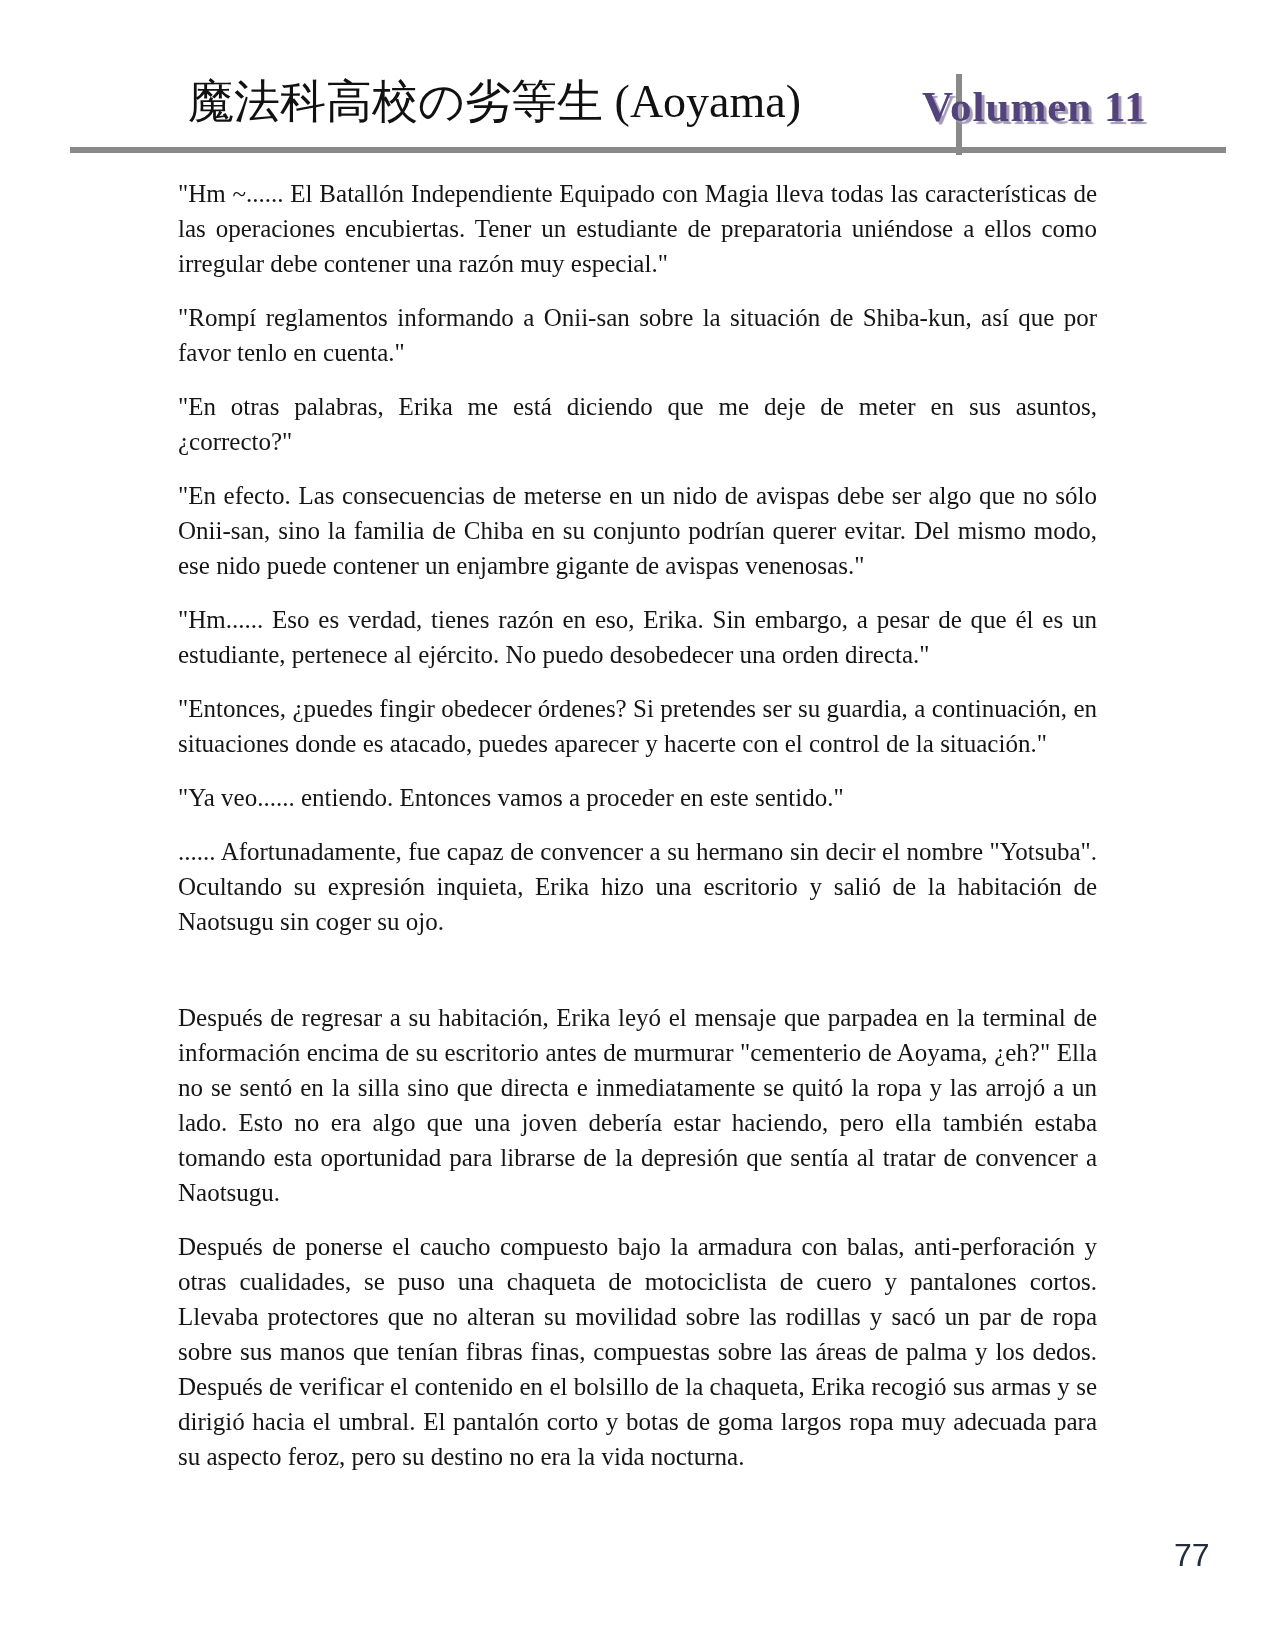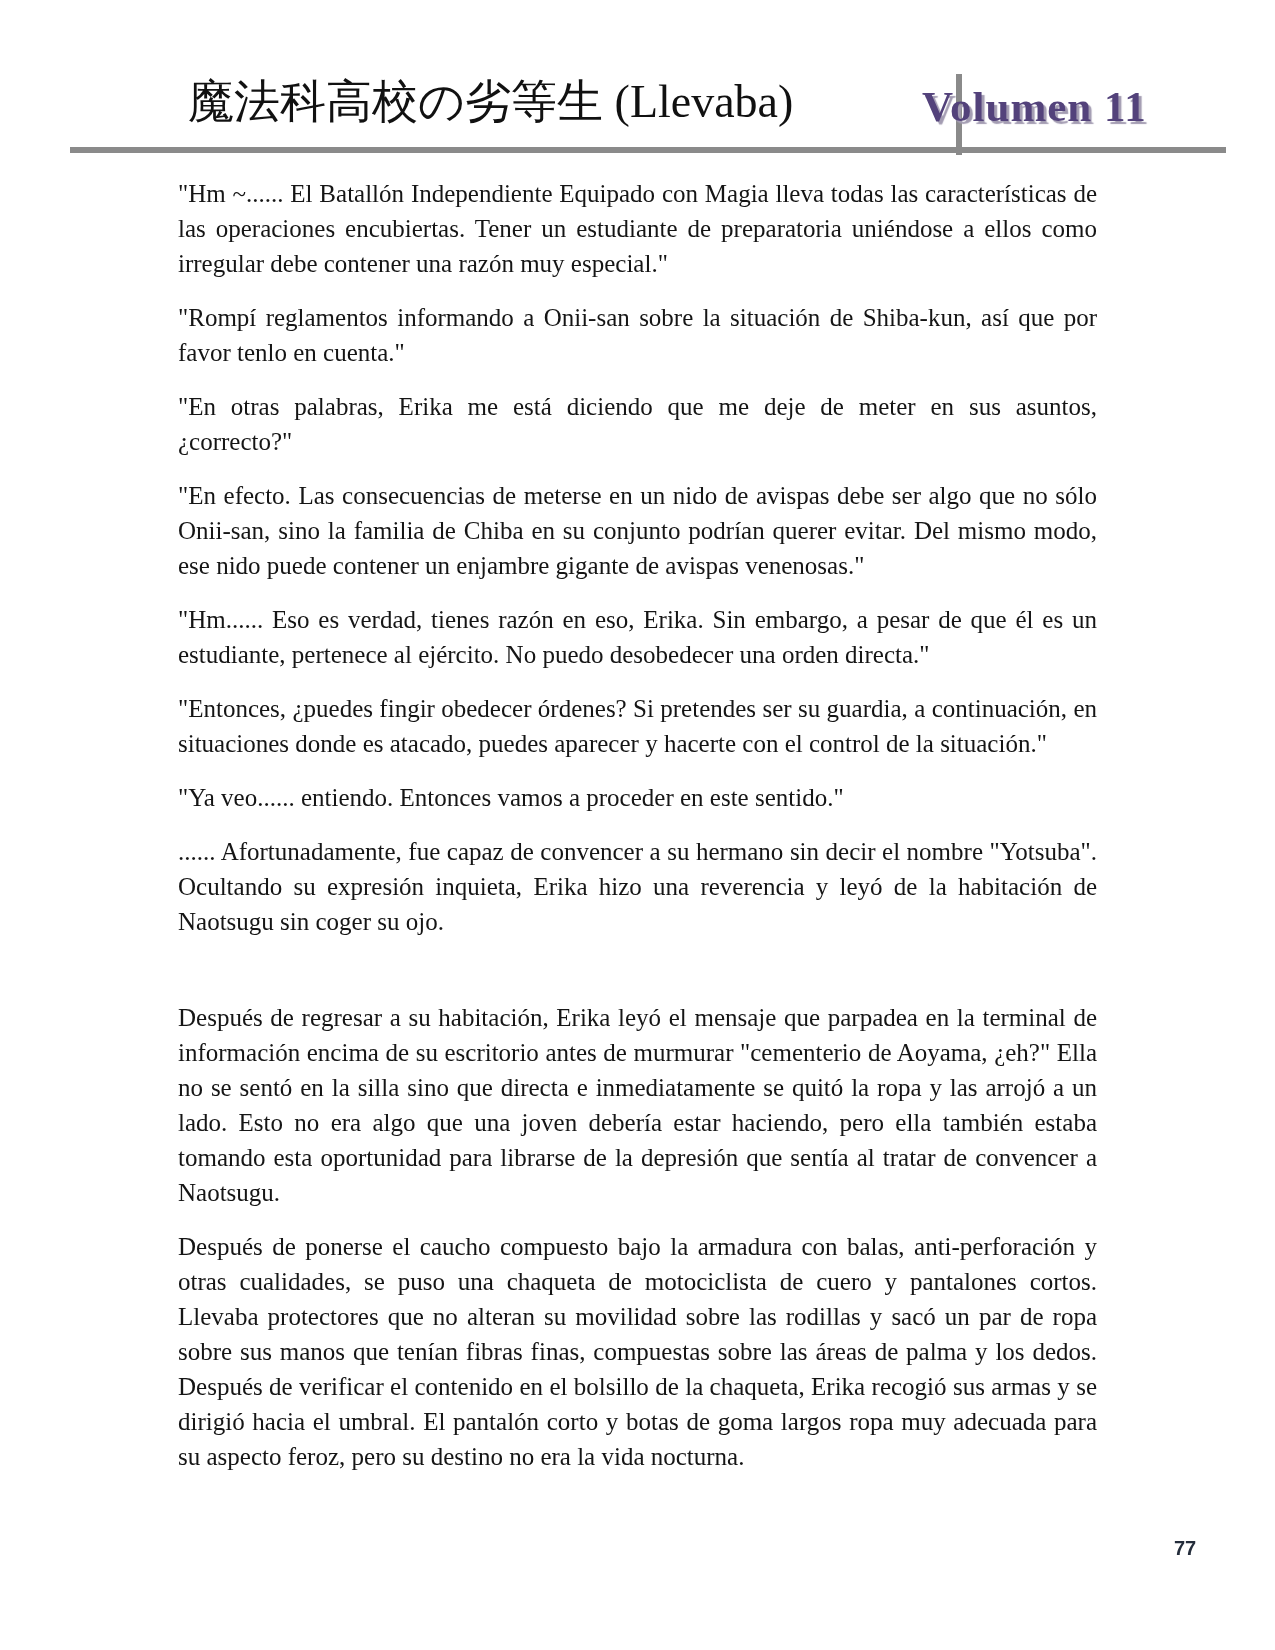--- a/index.html
+++ b/index.html
@@ -70,47 +70,46 @@
     padding:0;
   }
   .scene-break{
     height:42px;
   }
   .page-number{
     position:absolute;
     left:1174px;
     top:1537px;
     font-family:"Liberation Sans", sans-serif;
-    font-size:20px;
+    font-size:32px;
     color:var(--page-number);
-    font-weight:bold;
   }
 </style>
 </head>
 <body>
 
 <div class="page">
 
-  <div class="header-title">魔法科高校の劣等生 (Llevaba)</div>
+  <div class="header-title">魔法科高校の劣等生 (Aoyama)</div>
 
   <div class="header-divider"></div>
 
   <div class="volume-label">Volumen 11</div>
 
   <div class="header-rule"></div>
 
   <div class="content">
       <p>"Hm ~...... El Batallón Independiente Equipado con Magia lleva todas las características de las operaciones encubiertas. Tener un estudiante de preparatoria uniéndose a ellos como irregular debe contener una razón muy especial."</p>
       <p>"Rompí reglamentos informando a Onii-san sobre la situación de Shiba-kun, así que por favor tenlo en cuenta."</p>
       <p>"En otras palabras, Erika me está diciendo que me deje de meter en sus asuntos, ¿correcto?"</p>
       <p>"En efecto. Las consecuencias de meterse en un nido de avispas debe ser algo que no sólo Onii-san, sino la familia de Chiba en su conjunto podrían querer evitar. Del mismo modo, ese nido puede contener un enjambre gigante de avispas venenosas."</p>
       <p>"Hm...... Eso es verdad, tienes razón en eso, Erika. Sin embargo, a pesar de que él es un estudiante, pertenece al ejército. No puedo desobedecer una orden directa."</p>
       <p>"Entonces, ¿puedes fingir obedecer órdenes? Si pretendes ser su guardia, a continuación, en situaciones donde es atacado, puedes aparecer y hacerte con el control de la situación."</p>
       <p>"Ya veo...... entiendo. Entonces vamos a proceder en este sentido."</p>
-      <p>...... Afortunadamente, fue capaz de convencer a su hermano sin decir el nombre "Yotsuba". Ocultando su expresión inquieta, Erika hizo una reverencia y leyó de la habitación de Naotsugu sin coger su ojo.</p>
+      <p>...... Afortunadamente, fue capaz de convencer a su hermano sin decir el nombre "Yotsuba". Ocultando su expresión inquieta, Erika hizo una escritorio y salió de la habitación de Naotsugu sin coger su ojo.</p>
       <div class="scene-break"></div>
       <p>Después de regresar a su habitación, Erika leyó el mensaje que parpadea en la terminal de información encima de su escritorio antes de murmurar "cementerio de Aoyama, ¿eh?" Ella no se sentó en la silla sino que directa e inmediatamente se quitó la ropa y las arrojó a un lado. Esto no era algo que una joven debería estar haciendo, pero ella también estaba tomando esta oportunidad para librarse de la depresión que sentía al tratar de convencer a Naotsugu.</p>
       <p>Después de ponerse el caucho compuesto bajo la armadura con balas, anti-perforación y otras cualidades, se puso una chaqueta de motociclista de cuero y pantalones cortos. Llevaba protectores que no alteran su movilidad sobre las rodillas y sacó un par de ropa sobre sus manos que tenían fibras finas, compuestas sobre las áreas de palma y los dedos. Después de verificar el contenido en el bolsillo de la chaqueta, Erika recogió sus armas y se dirigió hacia el umbral. El pantalón corto y botas de goma largos ropa muy adecuada para su aspecto feroz, pero su destino no era la vida nocturna.</p>
     </div>
 
   <div class="page-number">77</div>
 
 </div>
 
 </body></html>

